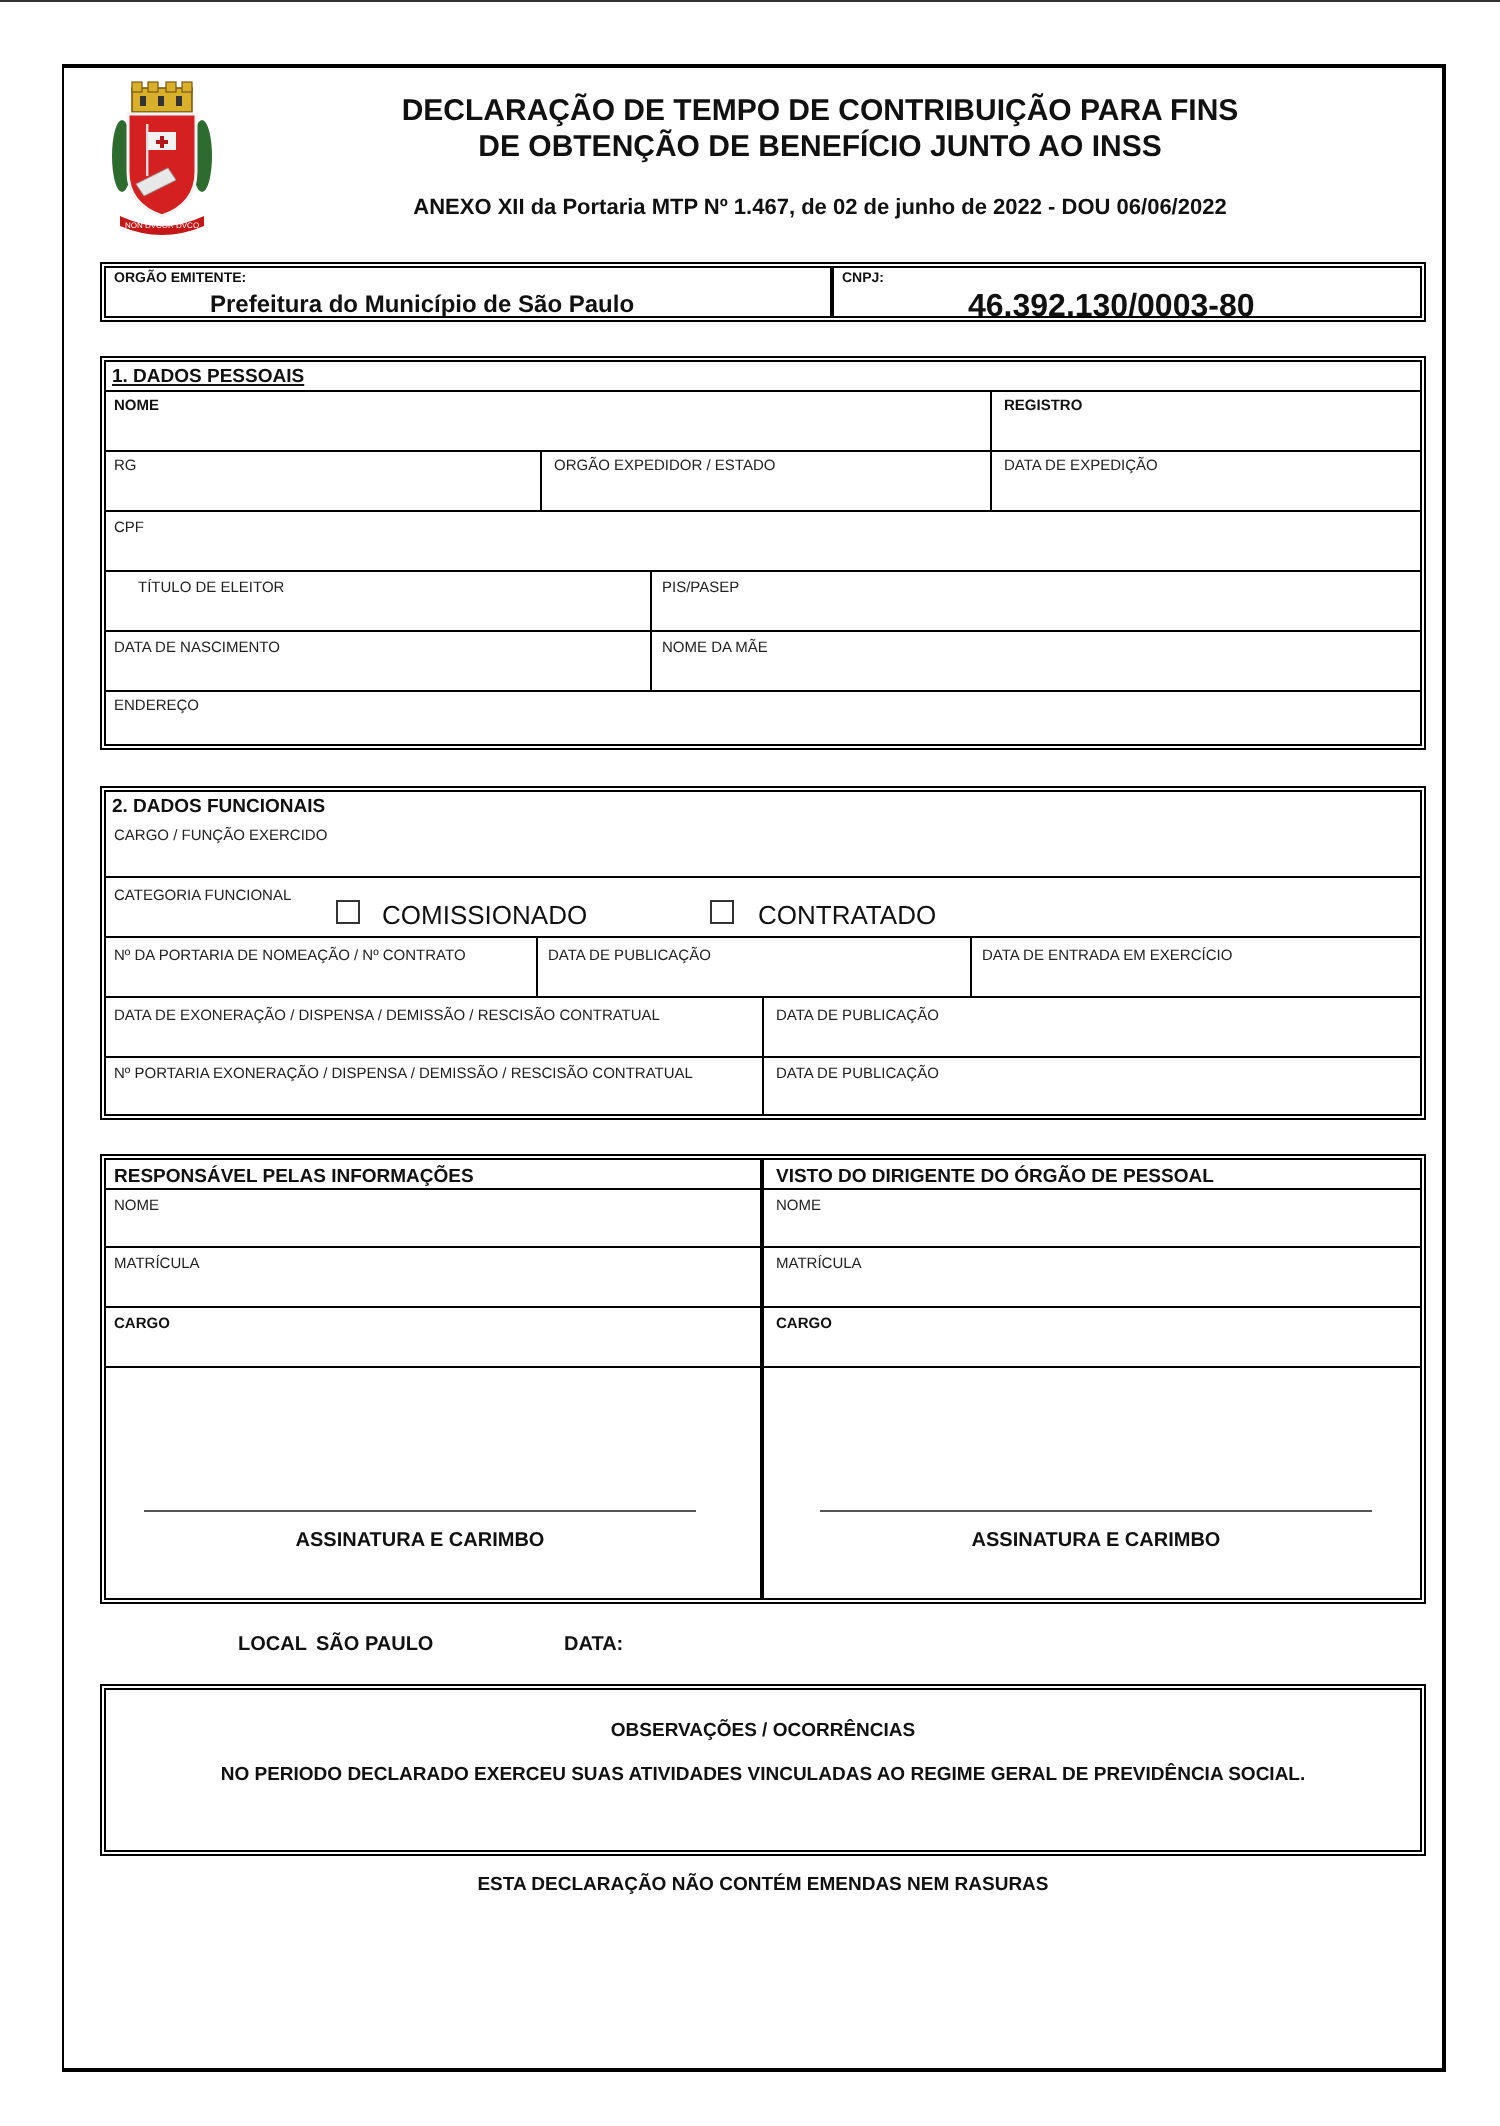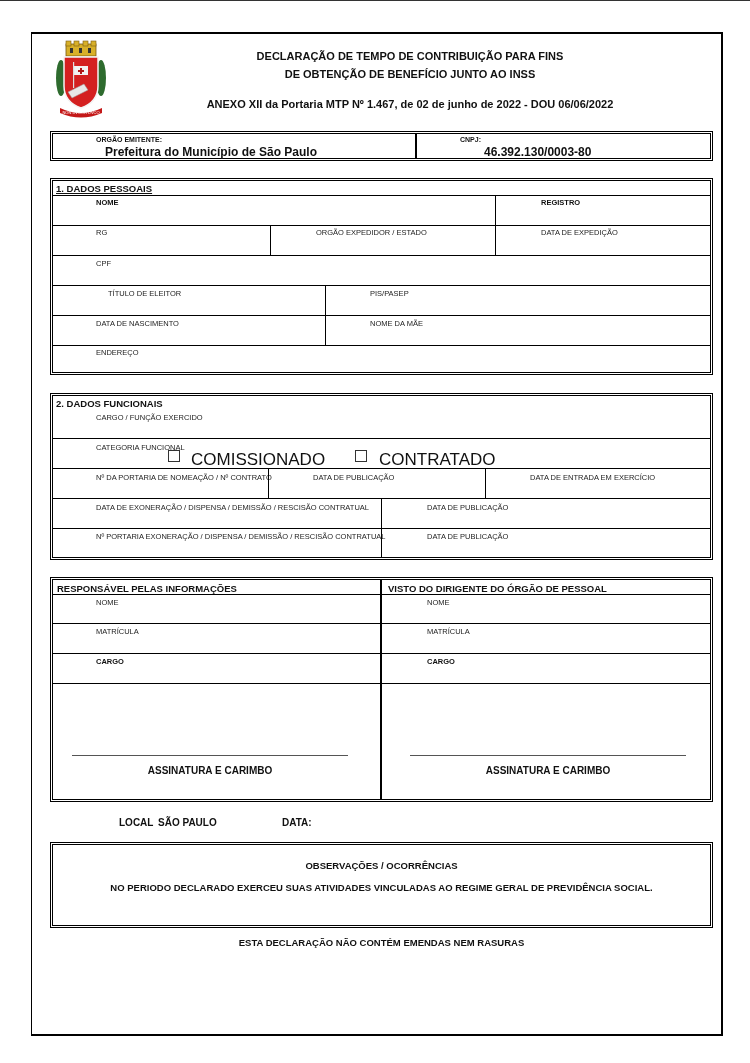--- a/index.html
+++ b/index.html
@@ -9,35 +9,35 @@
   }
   .topbar { position:absolute; left:0; top:0; width:750px; height:1px; background:#333; }
   .page {
     position:absolute; left:31px; top:32px; width:692px; height:1004px;
     border-top:2px solid #000; border-right:2px solid #000; border-bottom:2px solid #000; border-left:1px solid #000;
     box-sizing:border-box;
   }
   .abs { position:absolute; }
   .logo { left:56px; top:40px; width:50px; height:80px; }
   .title { left:150px; width:520px; text-align:center; font-weight:bold; color:#111; }
-  .t1 { top:47px; font-size:11px; line-height:18px; }
+  .t1 { top:47px; font-size:15px; line-height:18px; }
   .subt { top:98px; font-size:11px; left:150px; width:520px; text-align:center; font-weight:bold; }
 
   .box {
     position:absolute; box-sizing:border-box;
     border:3px double #000;
   }
-  .lbl { position:absolute; font-size:7.5px; color:#222; white-space:nowrap;margin-left:39px; }
+  .lbl { position:absolute; font-size:7.5px; color:#222; white-space:nowrap; }
   .lblb { font-weight:bold; color:#111; }
   .hline { position:absolute; height:1px; background:#000; }
   .vline { position:absolute; width:1px; background:#000; }
   .vthick { position:absolute; width:2px; background:#000; }
   .sect { position:absolute; font-size:9.5px; font-weight:bold; color:#111; white-space:nowrap; }
   .chk { position:absolute; width:12px; height:12px; border:1px solid #333; box-sizing:border-box; background:#fff; }
-  .chklbl { position:absolute; font-size:17px; color:#111; white-space:nowrap; }
+  .chklbl { position:absolute; font-size:13px; color:#111; white-space:nowrap; }
   .sigline { position:absolute; height:1px; background:#555; }
   .sigtxt { position:absolute; font-size:10px; font-weight:bold; text-align:center; }
   .bold9 { position:absolute; font-size:10px; font-weight:bold; white-space:nowrap; }
 </style>
 </head>
 <body>
 
 <div class="topbar"></div>
 <div class="page"></div>
 
@@ -70,21 +70,21 @@
   <div>DECLARAÇÃO DE TEMPO DE CONTRIBUIÇÃO PARA FINS</div>
   <div>DE OBTENÇÃO DE BENEFÍCIO JUNTO AO INSS</div>
 </div>
 <div class="abs subt">ANEXO XII da Portaria MTP Nº 1.467, de 02 de junho de 2022 - DOU 06/06/2022</div>
 
 <div class="box" style="left:50px; top:131px; width:663px; height:30px;"></div>
 <div class="vline" style="left:415px; top:133px; height:26px; width:1.5px;"></div>
 <div class="lbl lblb" style="left:57px; top:136px; font-size:7px;">ORGÃO EMITENTE:</div>
 <div class="abs" style="left:105px; top:145px; font-size:12px; font-weight:bold;text-align:center;">Prefeitura do Município de São Paulo</div>
 <div class="lbl lblb" style="left:421px; top:136px; font-size:7px;">CNPJ:</div>
-<div class="abs" style="left:484px; top:145px; font-size:12px; font-weight:bold;">46.392.130/0003-80</div>
+<div class="abs" style="left:484px; top:145px; font-size:16px; font-weight:bold;">46.392.130/0003-80</div>
 
 <div class="box" style="left:50px; top:178px; width:663px; height:197px;"></div>
 <div class="sect" style="left:56px; top:183px;text-decoration:underline;">1. DADOS PESSOAIS</div>
 <div class="hline" style="left:52px; top:195px; width:659px;"></div>
 
 <div class="lbl lblb" style="left:57px; top:198px;">NOME</div>
 <div class="vline" style="left:495px; top:195px; height:30px;"></div>
 <div class="lbl lblb" style="left:502px; top:198px;">REGISTRO</div>
 <div class="hline" style="left:52px; top:225px; width:659px;"></div>
 

